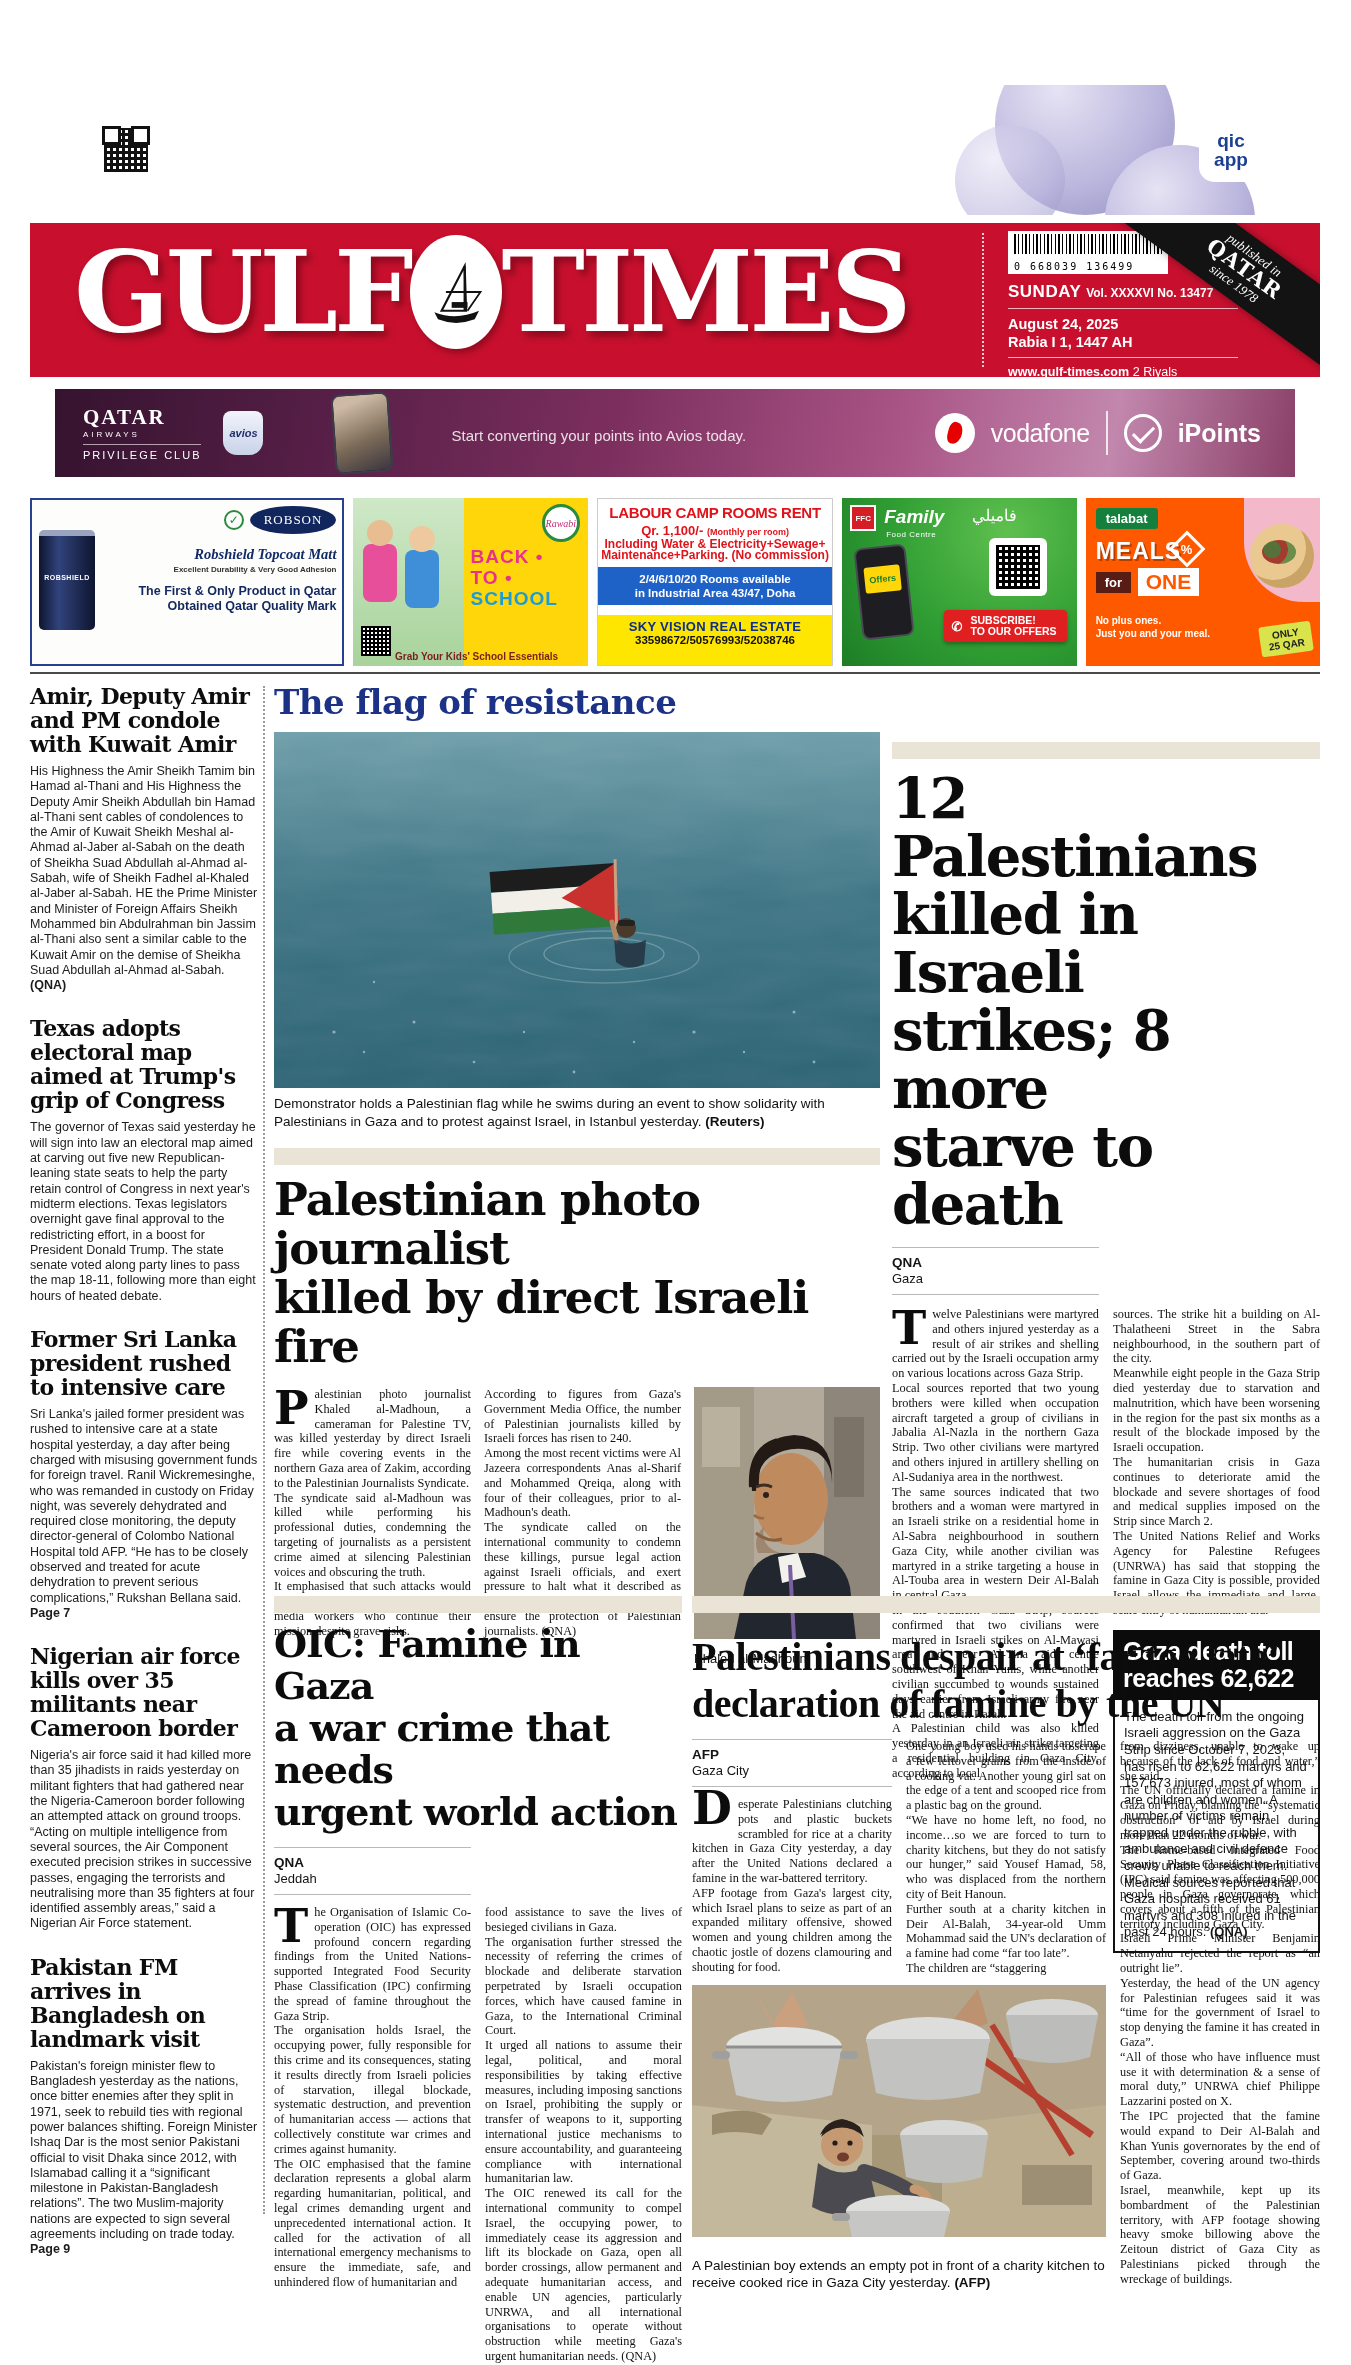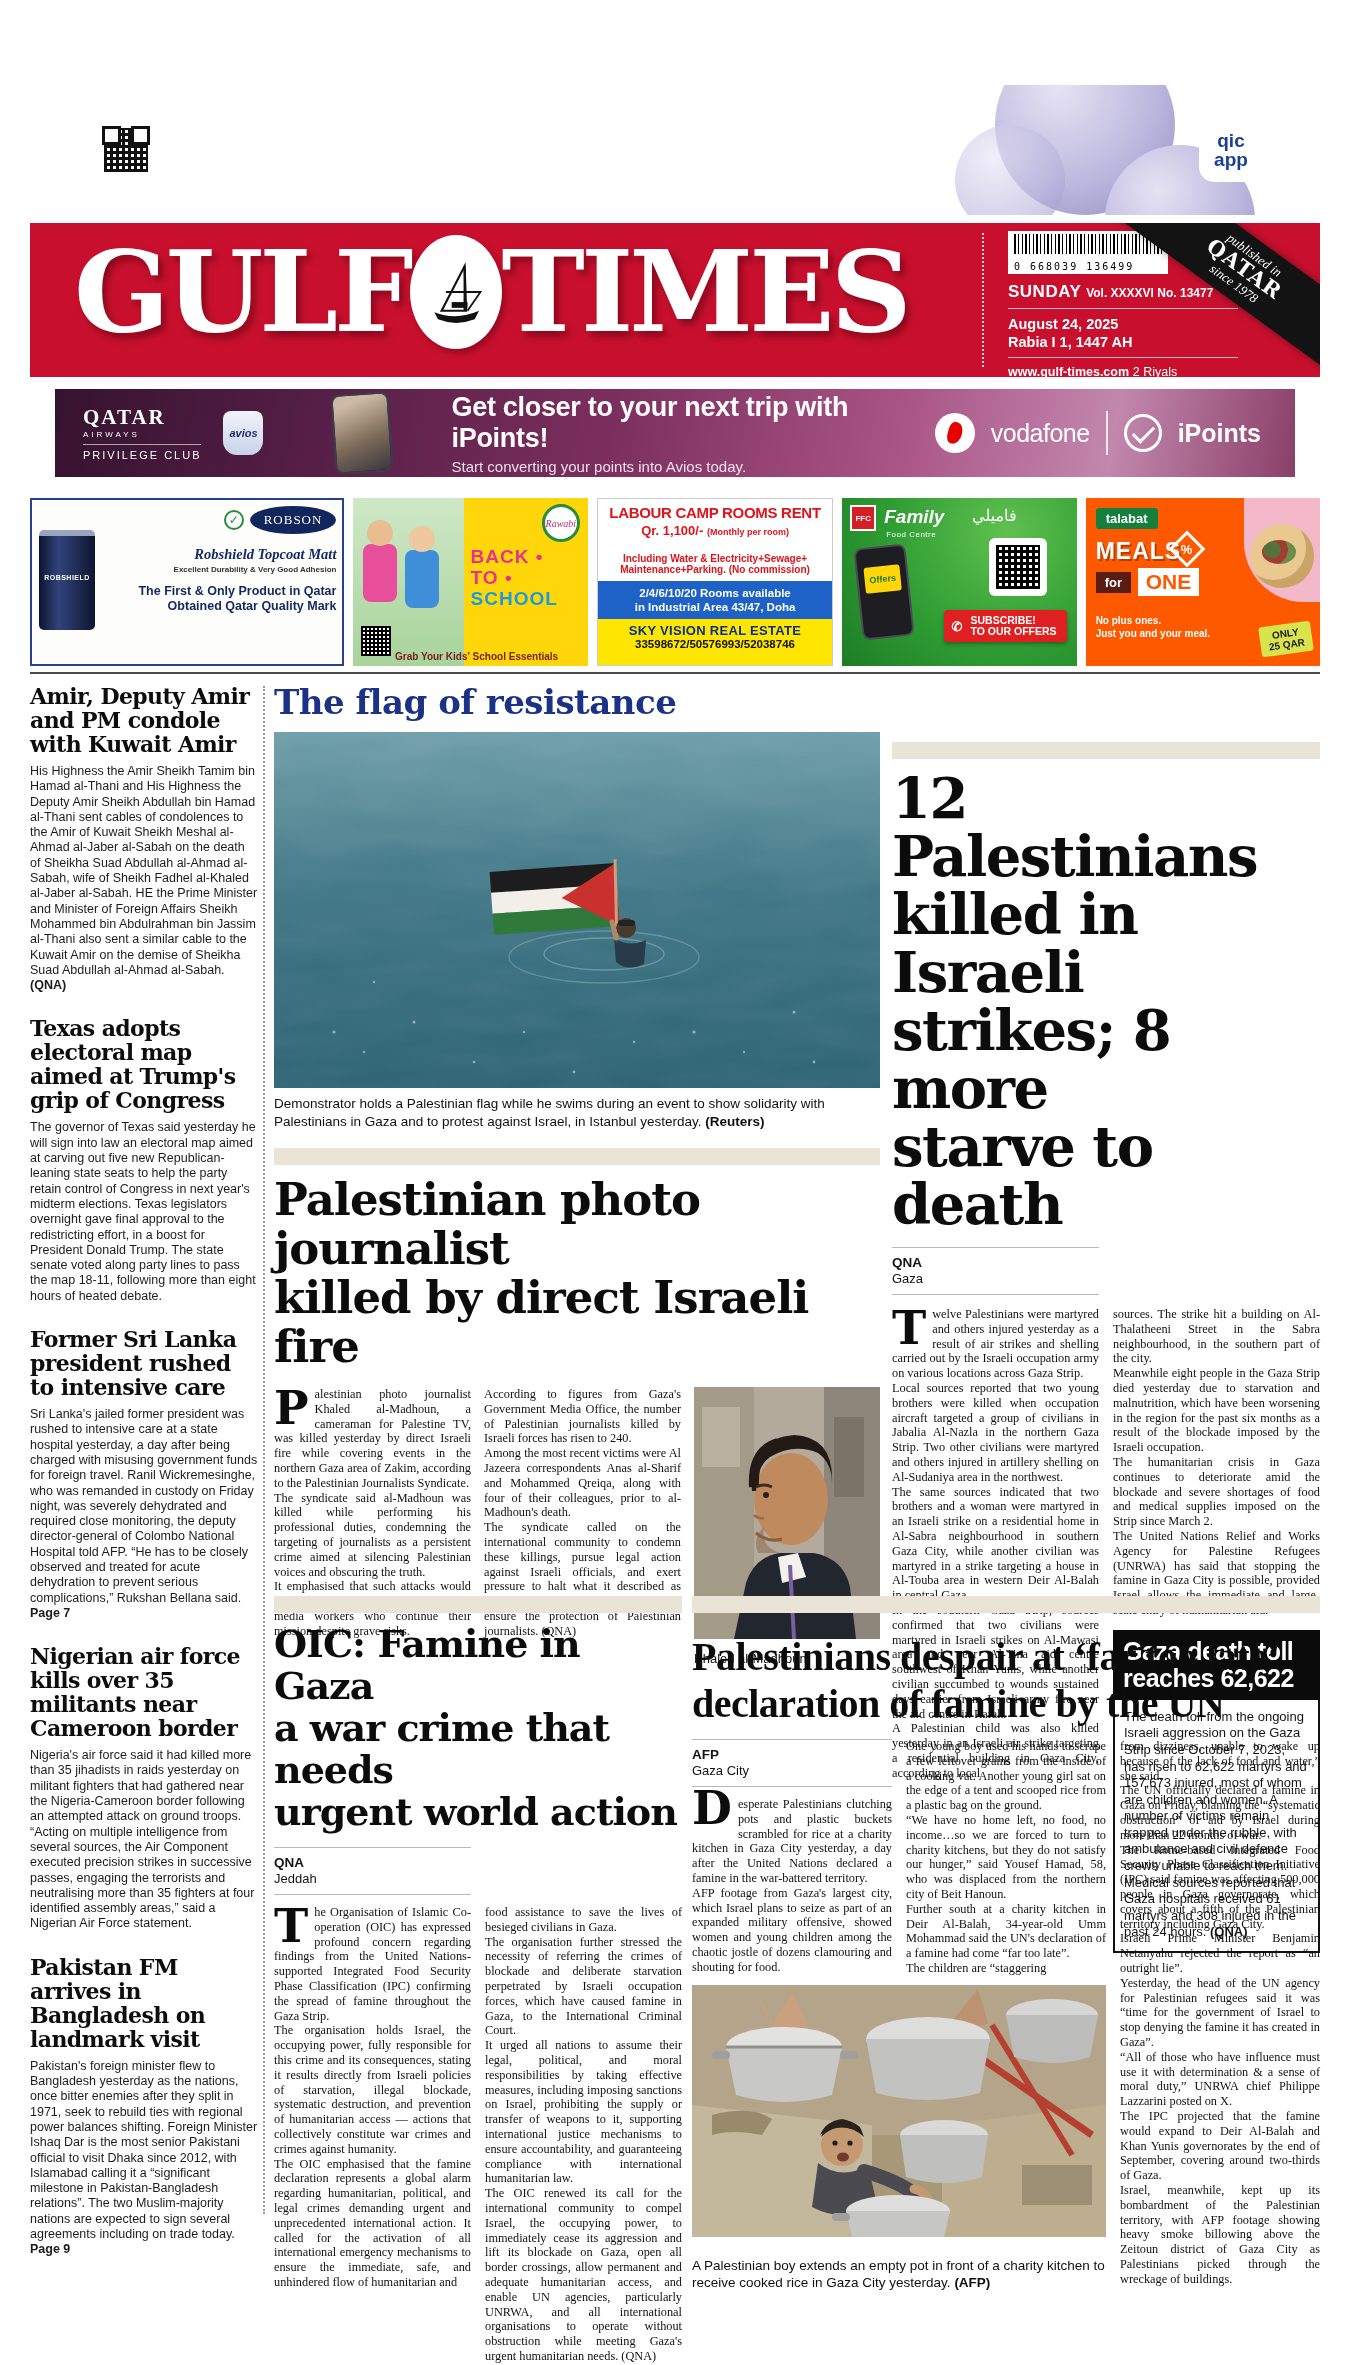--- a/index.html
+++ b/index.html
@@ -96,21 +96,21 @@
   .school-qr{position:absolute;left:8px;bottom:10px;width:30px;height:30px;background:#fff;
       background-image:repeating-linear-gradient(0deg,#000 0 2px,transparent 2px 4px),repeating-linear-gradient(90deg,#000 0 2px,#fff 2px 4px)}
   .rawabi{position:absolute;right:8px;top:6px;width:38px;height:38px;background:#fff;border:3px solid #2c8a3e;border-radius:50%;
           color:#c22a74;font-family:"Liberation Serif",serif;font-style:italic;font-size:10px;display:flex;align-items:center;justify-content:center}
   .bts{position:absolute;left:50%;top:48px;line-height:21px;font-weight:700;font-size:19px;letter-spacing:1px}
   .bts .p{color:#e8318a}.bts .b{color:#1a9cd8}
   .school-tag{position:absolute;left:6px;bottom:-1px;width:100%;text-align:center;font-size:10px;font-weight:700;color:#7a1d1d;padding-bottom:5px}
   .ad-labour{background:#fff;border:1px solid #ccc;text-align:center;color:#e0131b;font-weight:700;display:flex;flex-direction:column}
   .lab-t1{font-size:15px;margin-top:5px;letter-spacing:-.3px}
   .lab-t2{font-size:13px;margin-top:2px}.lab-t2 small{font-size:9px}
-  .lab-t3{font-size:10px;line-height:11px;margin-top:15px}
+  .lab-t3{font-size:12px;line-height:11px;margin-top:1px}
   .lab-blue{background:#1e62c8;color:#fff;font-size:11.5px;line-height:14px;padding:5px 2px;margin-top:6px}
   .lab-yellow{background:#ffe600;margin-top:auto;padding:4px 2px 19px}
   .lab-y1{color:#0b2e8a;font-size:13px;letter-spacing:.3px}
   .lab-y2{color:#111;font-size:11.5px}
   .ad-family{background:radial-gradient(circle at 70% 20%,#5fc04f,#2f9d33 55%,#1d7d26);color:#fff}
   .ffc{position:absolute;left:8px;top:7px;width:26px;height:26px;background:#d51f26;color:#fff;font-size:8px;font-weight:700;
        display:flex;align-items:center;justify-content:center;border:2px solid #fff}
   .fam-name{position:absolute;left:42px;top:8px;font-size:19px;font-weight:700;font-style:italic}
   .fam-ar{position:absolute;right:60px;top:8px;font-size:16px}
   .fam-sub{position:absolute;left:44px;top:32px;font-size:8px;letter-spacing:.5px}
@@ -262,21 +262,20 @@
 
   <div class="abs voda">
     <div class="qa-logo">
       <div class="qa1">QATAR</div>
       <div class="qa2">AIRWAYS</div>
       <div class="qa3">PRIVILEGE CLUB</div>
     </div>
     <div class="avios">avios</div>
     <div class="vphone"></div>
     <div class="voda-text">
-      <div class="vh">Get closer to your next trip with iPoints!</div>
       <div class="vs">Start converting your points into Avios today.</div>
     </div>
     <div class="voda-right">
       <div class="vf-circle">
           <div class="vf-mark"></div>
         </div>
       <div class="vf-word">vodafone</div>
       <div class="v-div"></div>
       <div class="ip-circle"></div>
       <div class="ip-word">iPoints</div>

